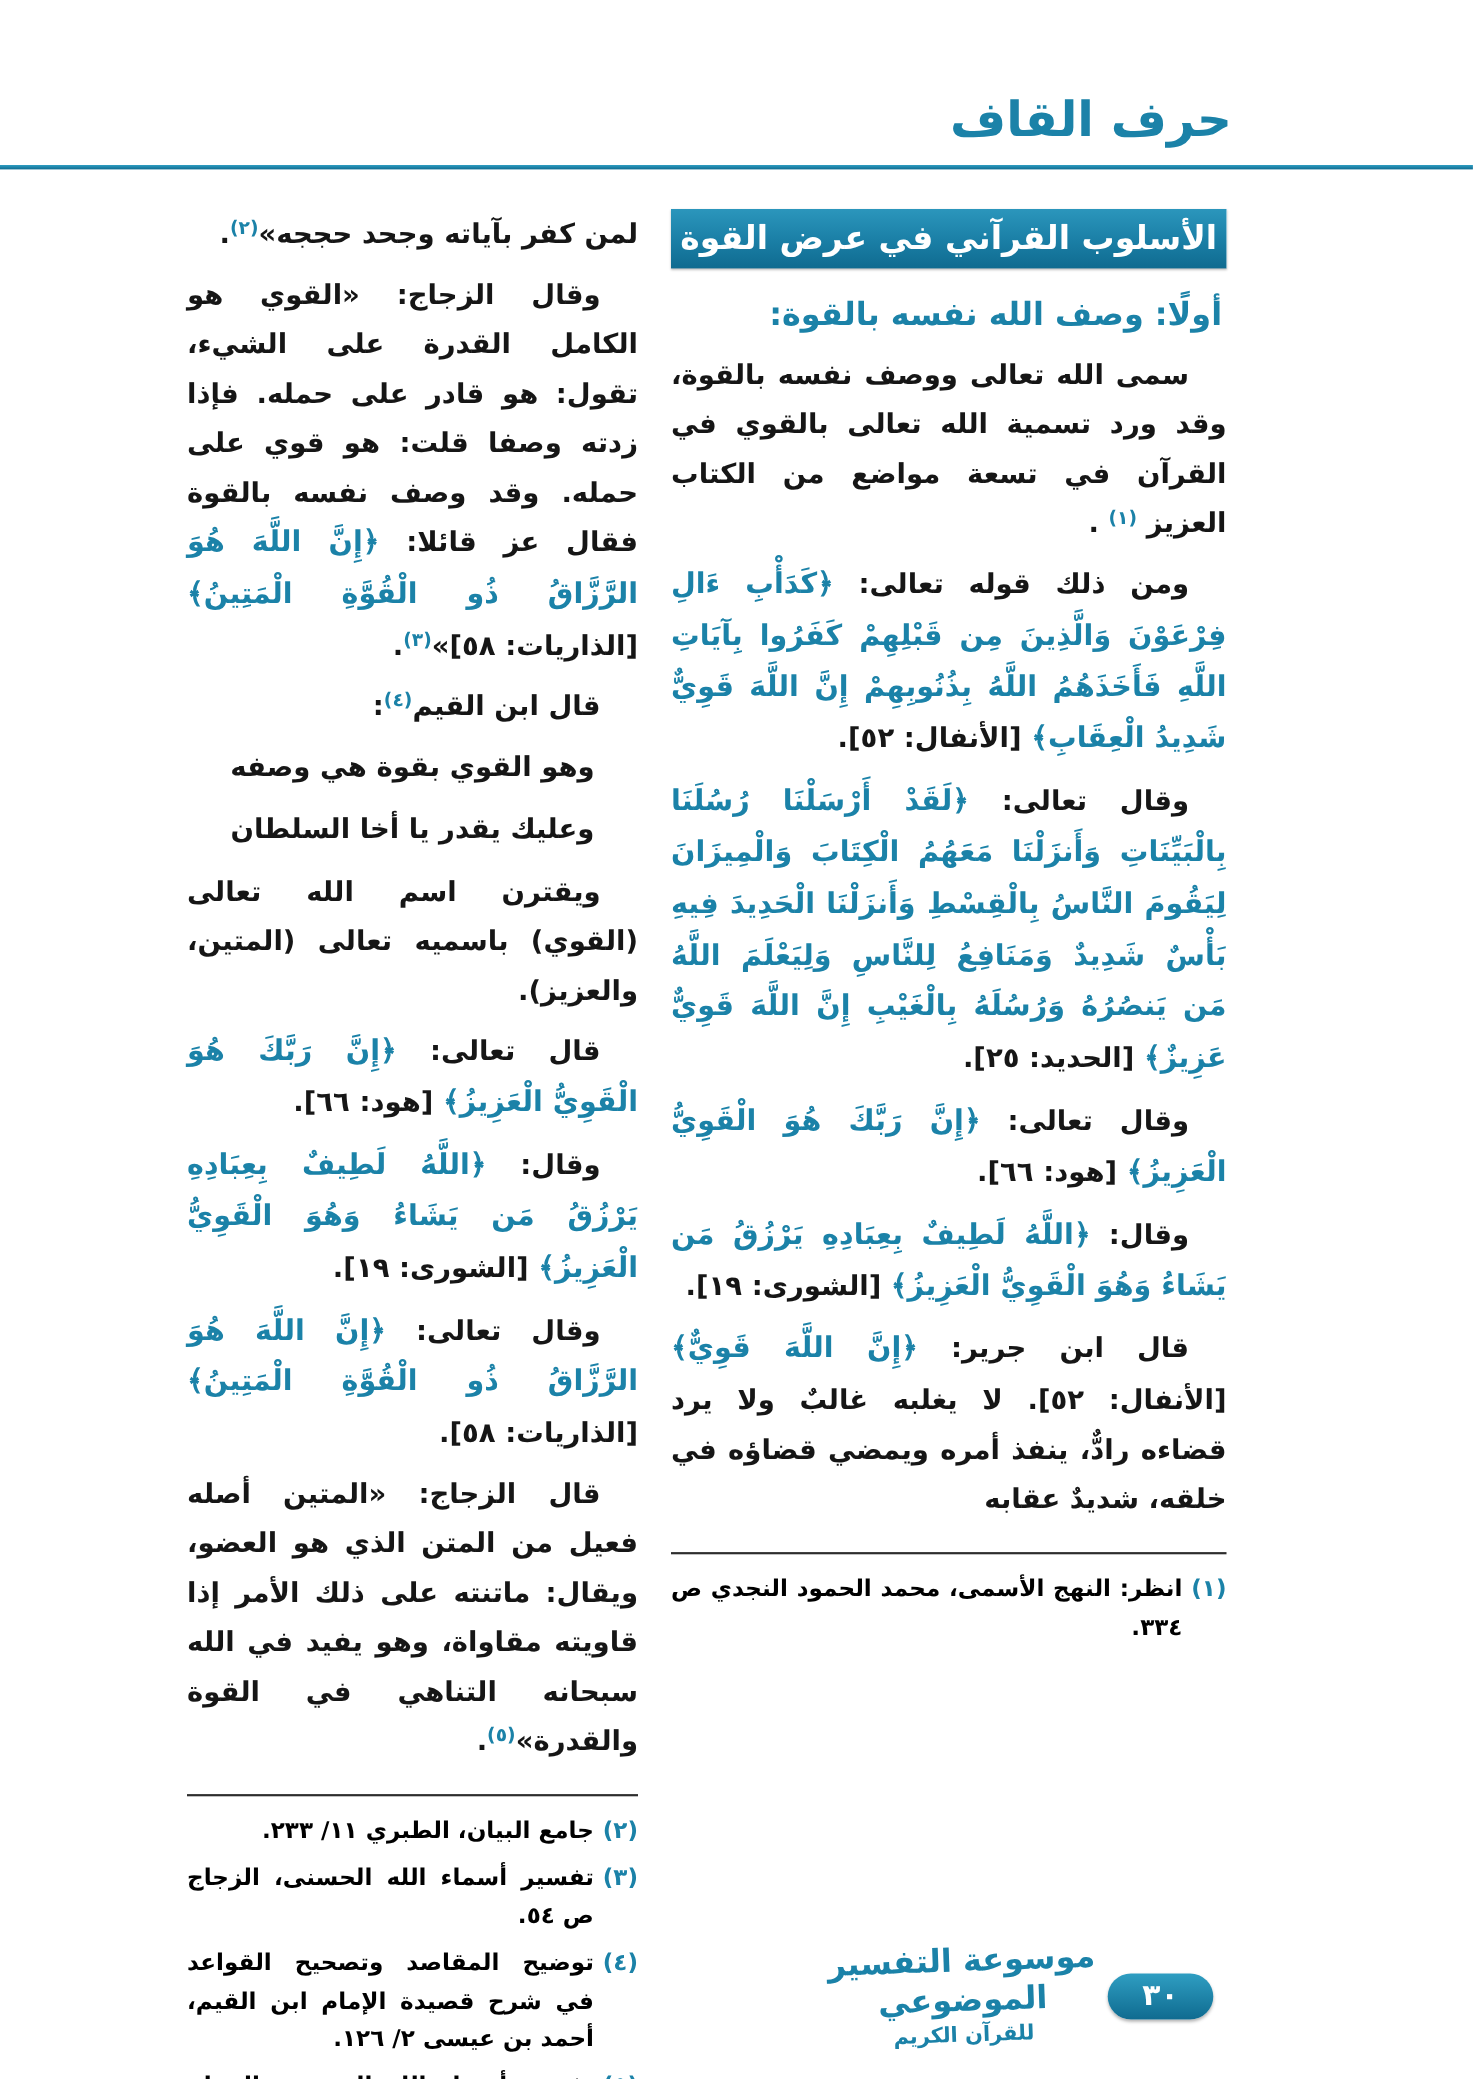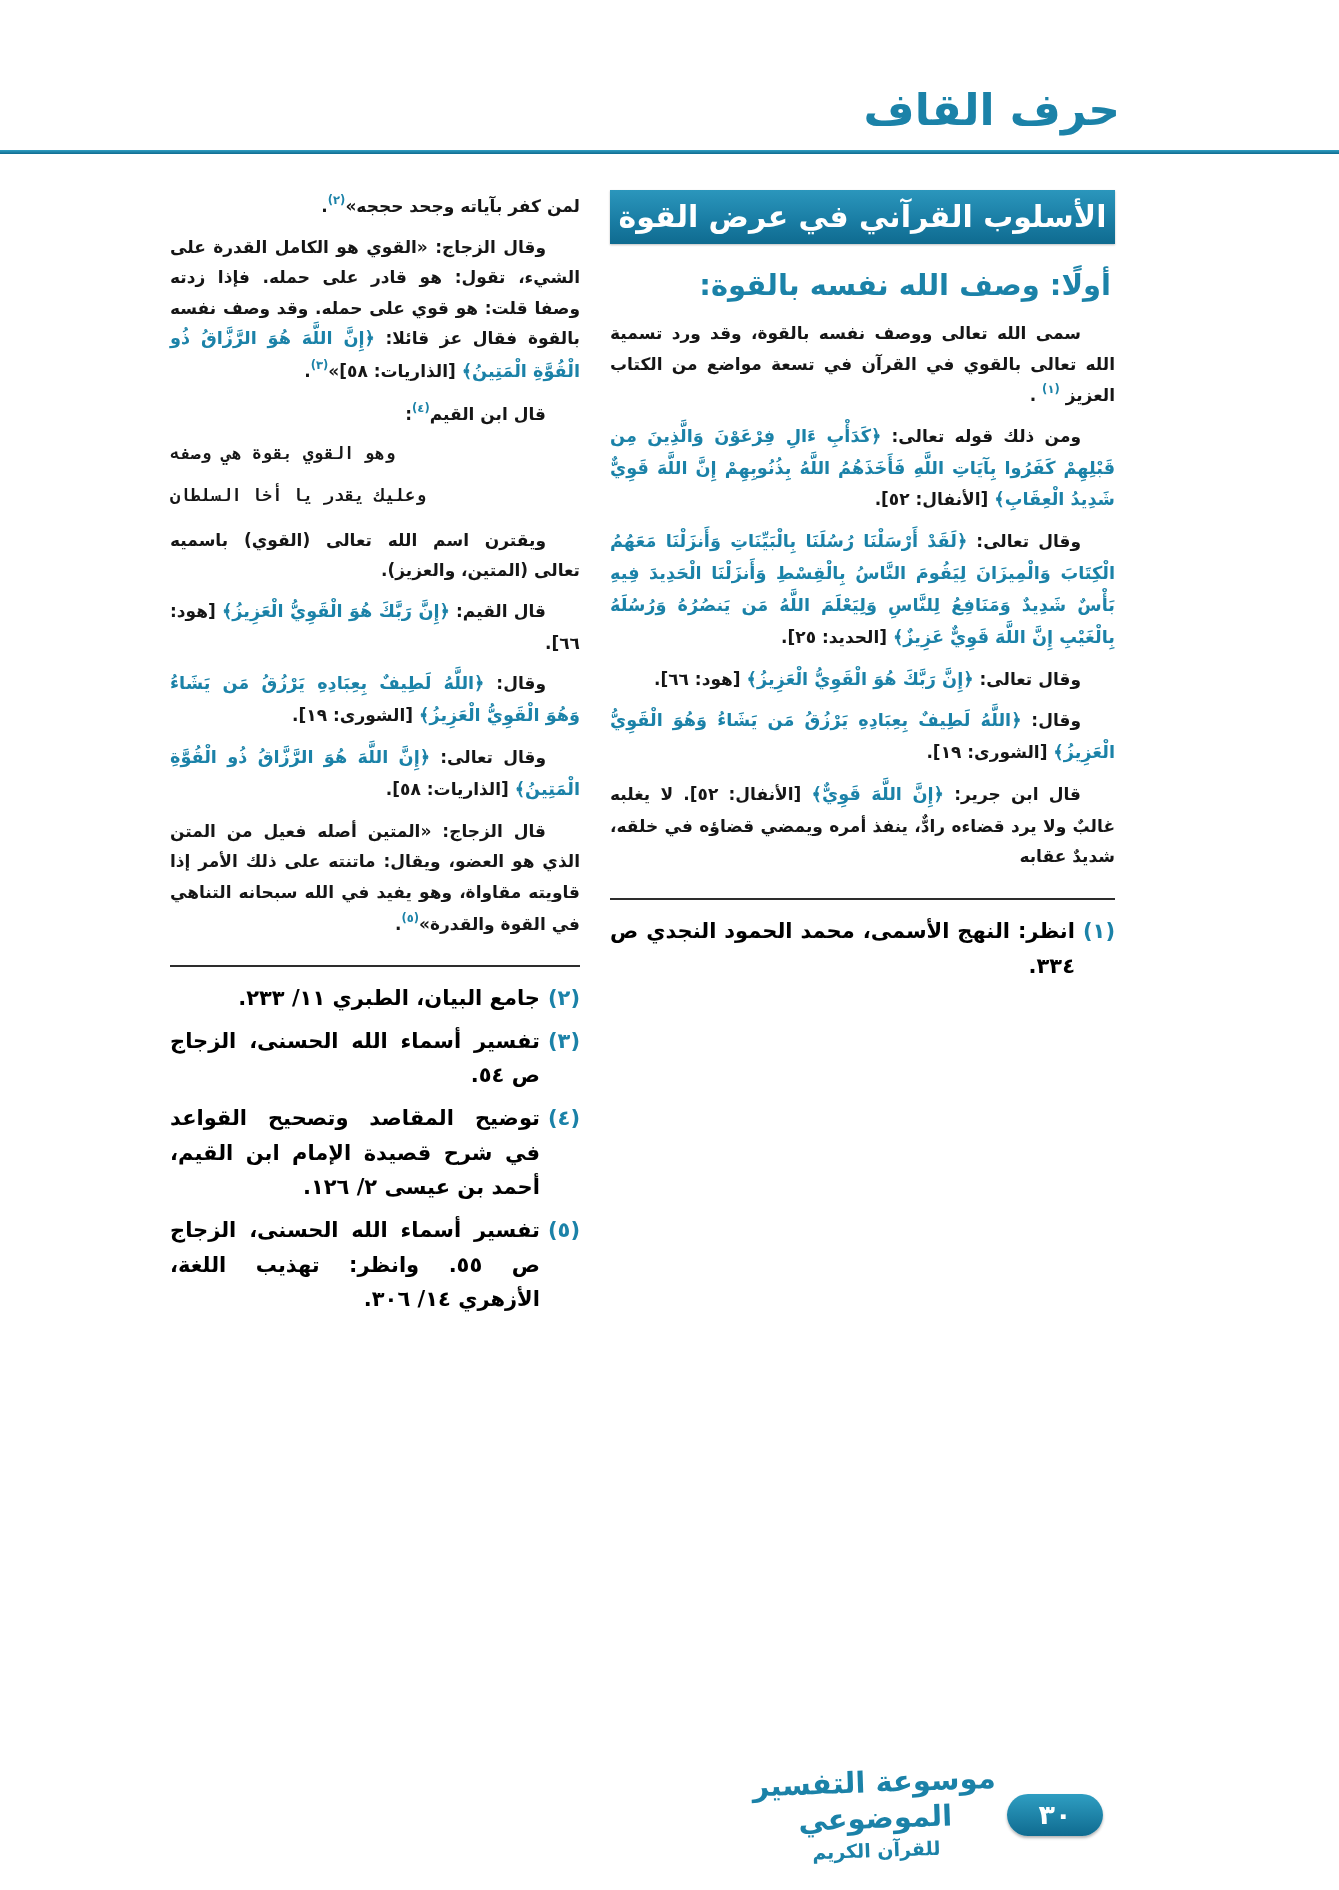--- a/index.html
+++ b/index.html
@@ -62,29 +62,29 @@
     background:linear-gradient(180deg,#2b96bc 0%, #1a7ea5 55%, #0f6b90 100%);
     box-shadow:0 1px 2px rgba(0,0,0,.25);
   }
   .subheading{
     margin:24px 4px 16px 0;
     color:var(--teal);
     font-size:29px;
     font-weight:700;
   }
   .para{
-    font-size:17px;
+    font-size:25px;
     font-weight:700;
     line-height:1.8;
     text-align:justify;
     margin-bottom:10px;
     color:var(--ink);
   }
   .para.indent{text-indent:34px;}
-  .para.poetry{text-align:left;text-indent:0;margin-bottom:12px;font-family:Liberation Mono, monospace;}
+  .para.poetry{text-align:center;text-indent:0;margin-bottom:12px;}
   .seg-n{color:var(--ink);}
   .seg-q{color:var(--teal);font-size:1.04em;}
   .seg-sup{
     color:var(--teal);
     font-size:0.68em;
     vertical-align:8px;
     font-weight:700;
   }
   .footnotes{
     margin-top:26px;
@@ -168,21 +168,21 @@
     </div>
 
     <div class="col col-left">
       <div class="paras">
           <div class="para"><span class="seg-n">لمن كفر بآياته وجحد حججه»</span><span class="seg-sup">(٢)</span><span class="seg-n">.</span></div>
           <div class="para indent"><span class="seg-n">وقال الزجاج: «القوي هو الكامل القدرة على الشيء، تقول: هو قادر على حمله. فإذا زدته وصفا قلت: هو قوي على حمله. وقد وصف نفسه بالقوة فقال عز قائلا: </span><span class="seg-q">﴿إِنَّ اللَّهَ هُوَ الرَّزَّاقُ ذُو الْقُوَّةِ الْمَتِينُ﴾</span><span class="seg-n"> [الذاريات: ٥٨]»</span><span class="seg-sup">(٣)</span><span class="seg-n">.</span></div>
           <div class="para indent"><span class="seg-n">قال ابن القيم</span><span class="seg-sup">(٤)</span><span class="seg-n">:</span></div>
           <div class="para poetry"><span class="seg-n">وهو القوي بقوة هي وصفه</span></div>
           <div class="para poetry"><span class="seg-n">وعليك يقدر يا أخا السلطان</span></div>
           <div class="para indent"><span class="seg-n">ويقترن اسم الله تعالى (القوي) باسميه تعالى (المتين، والعزيز).</span></div>
-          <div class="para indent"><span class="seg-n">قال القيم: </span><span class="seg-q">﴿إِنَّ رَبَّكَ هُوَ الْقَوِيُّ الْعَزِيزُ﴾</span><span class="seg-n"> [هود: ٦٦].</span></div>
+          <div class="para indent"><span class="seg-n">قال تعالى: </span><span class="seg-q">﴿إِنَّ رَبَّكَ هُوَ الْقَوِيُّ الْعَزِيزُ﴾</span><span class="seg-n"> [هود: ٦٦].</span></div>
           <div class="para indent"><span class="seg-n">وقال: </span><span class="seg-q">﴿اللَّهُ لَطِيفٌ بِعِبَادِهِ يَرْزُقُ مَن يَشَاءُ وَهُوَ الْقَوِيُّ الْعَزِيزُ﴾</span><span class="seg-n"> [الشورى: ١٩].</span></div>
           <div class="para indent"><span class="seg-n">وقال تعالى: </span><span class="seg-q">﴿إِنَّ اللَّهَ هُوَ الرَّزَّاقُ ذُو الْقُوَّةِ الْمَتِينُ﴾</span><span class="seg-n"> [الذاريات: ٥٨].</span></div>
           <div class="para indent"><span class="seg-n">قال الزجاج: «المتين أصله فعيل من المتن الذي هو العضو، ويقال: ماتنته على ذلك الأمر إذا قاويته مقاواة، وهو يفيد في الله سبحانه التناهي في القوة والقدرة»</span><span class="seg-sup">(٥)</span><span class="seg-n">.</span></div>
         </div>
       <div class="footnotes">
           <div class="footnote">
             <span class="fn-marker">(٢)</span>
             <span class="fn-text">جامع البيان، الطبري ١١/ ٢٣٣.</span>
           </div>
           <div class="footnote">

